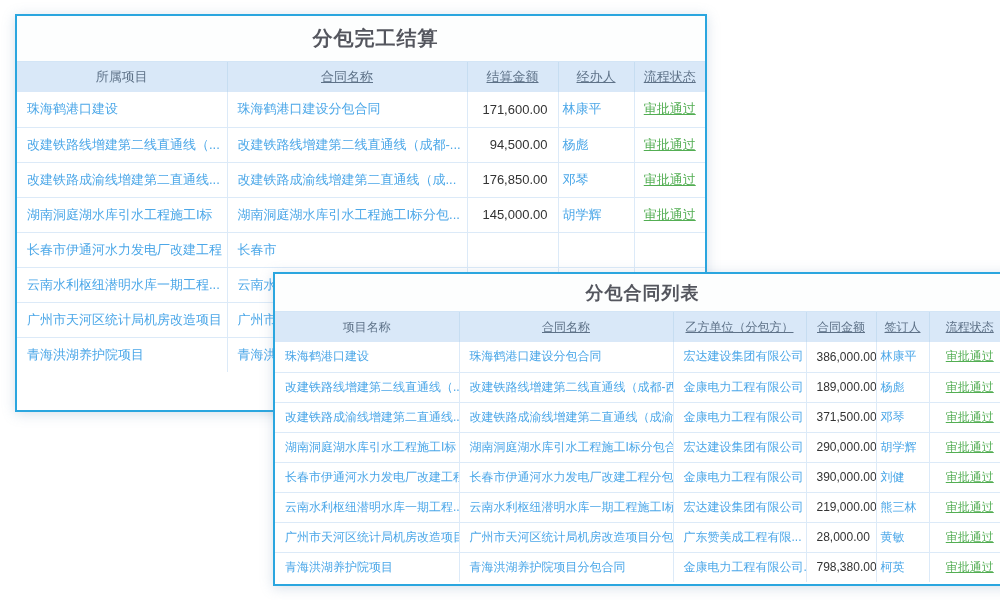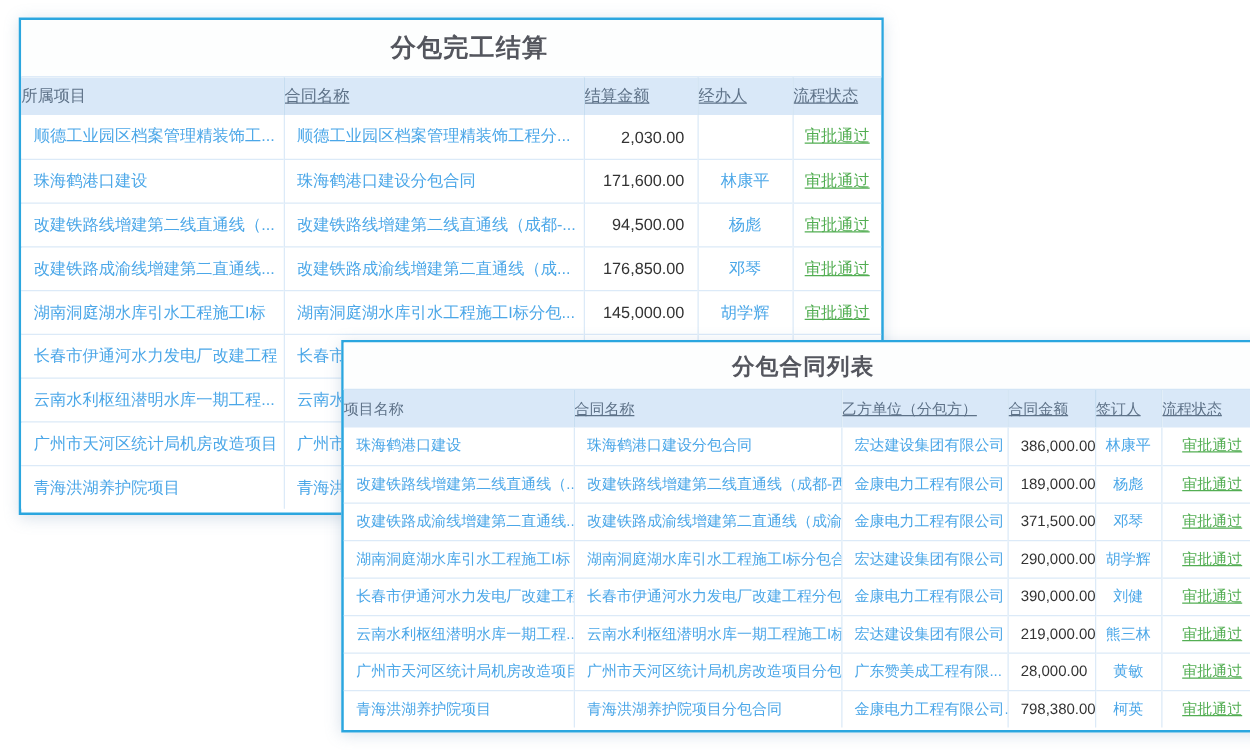--- a/index.html
+++ b/index.html
@@ -11,31 +11,31 @@
     border:2px solid var(--accent_border,#2BA6DF);
     box-shadow:0 2px 12px rgba(110,145,180,0.28); }
 
   .card-title { display:flex; align-items:center; justify-content:center;
     font-weight:bold; color:var(--title_text,#54565E); letter-spacing:1px;
     border-bottom:1px solid #D3E5F6; background:#FDFEFE; }
 
   table { width:100%; border-collapse:collapse; table-layout:fixed; }
 
   th { background:var(--header_bg,#D9E8F8); color:var(--header_text,#5E7288);
-    font-weight:normal; text-align:left; white-space:nowrap; overflow:hidden; }
+    font-weight:normal; text-align:center; white-space:nowrap; overflow:hidden; }
   th + th { border-left:1px solid #C6DDF1;text-decoration:underline; }
 
   td { white-space:nowrap; overflow:hidden; background:#ffffff; }
   td + td { border-left:1px solid #DCEAF8; }
   tbody tr td { border-top:1px solid #DCEAF8; }
   tbody tr:first-child td { border-top:none; }
 
   .cell-link   { color:var(--link_blue,#4BA7E8); text-align:left;  padding:0 10px; }
   .cell-amt    { color:#333333;                  text-align:right; padding:0 10px; }
-  .cell-person { color:var(--link_blue,#4BA7E8); text-align:center; padding:0 4px; }
+  .cell-person { color:var(--link_blue,#4BA7E8); padding:0 4px; }
   .cell-status { color:var(--status_green,#53AE53); text-decoration:underline;
                  text-align:center; padding:0 4px; }
 
   
   #settlement-card { left:15px; top:14px; width:692px; height:398px; }
   #settlement-card .card-title { height:46px; font-size:20px;padding-left:29px; }
   #settlement-card th { height:30px; font-size:13px; }
   #settlement-card tbody tr { height:35px; font-size:13px; }
 
   
@@ -60,27 +60,20 @@
     <thead>
       <tr>
         <th>所属项目</th>
         <th>合同名称</th>
         <th>结算金额</th>
         <th>经办人</th>
         <th>流程状态</th>
       </tr>
     </thead>
     <tbody>
-        <tr>
-          <td class="cell-link">顺德工业园区档案管理精装饰工...</td>
-          <td class="cell-link">顺德工业园区档案管理精装饰工程分...</td>
-          <td class="cell-amt">2,030.00</td>
-          <td class="cell-person"></td>
-          <td class="cell-status">审批通过</td>
-        </tr>
         <tr>
           <td class="cell-link">珠海鹤港口建设</td>
           <td class="cell-link">珠海鹤港口建设分包合同</td>
           <td class="cell-amt">171,600.00</td>
           <td class="cell-person">林康平</td>
           <td class="cell-status">审批通过</td>
         </tr>
         <tr>
           <td class="cell-link">改建铁路线增建第二线直通线（...</td>
           <td class="cell-link">改建铁路线增建第二线直通线（成都-...</td>

